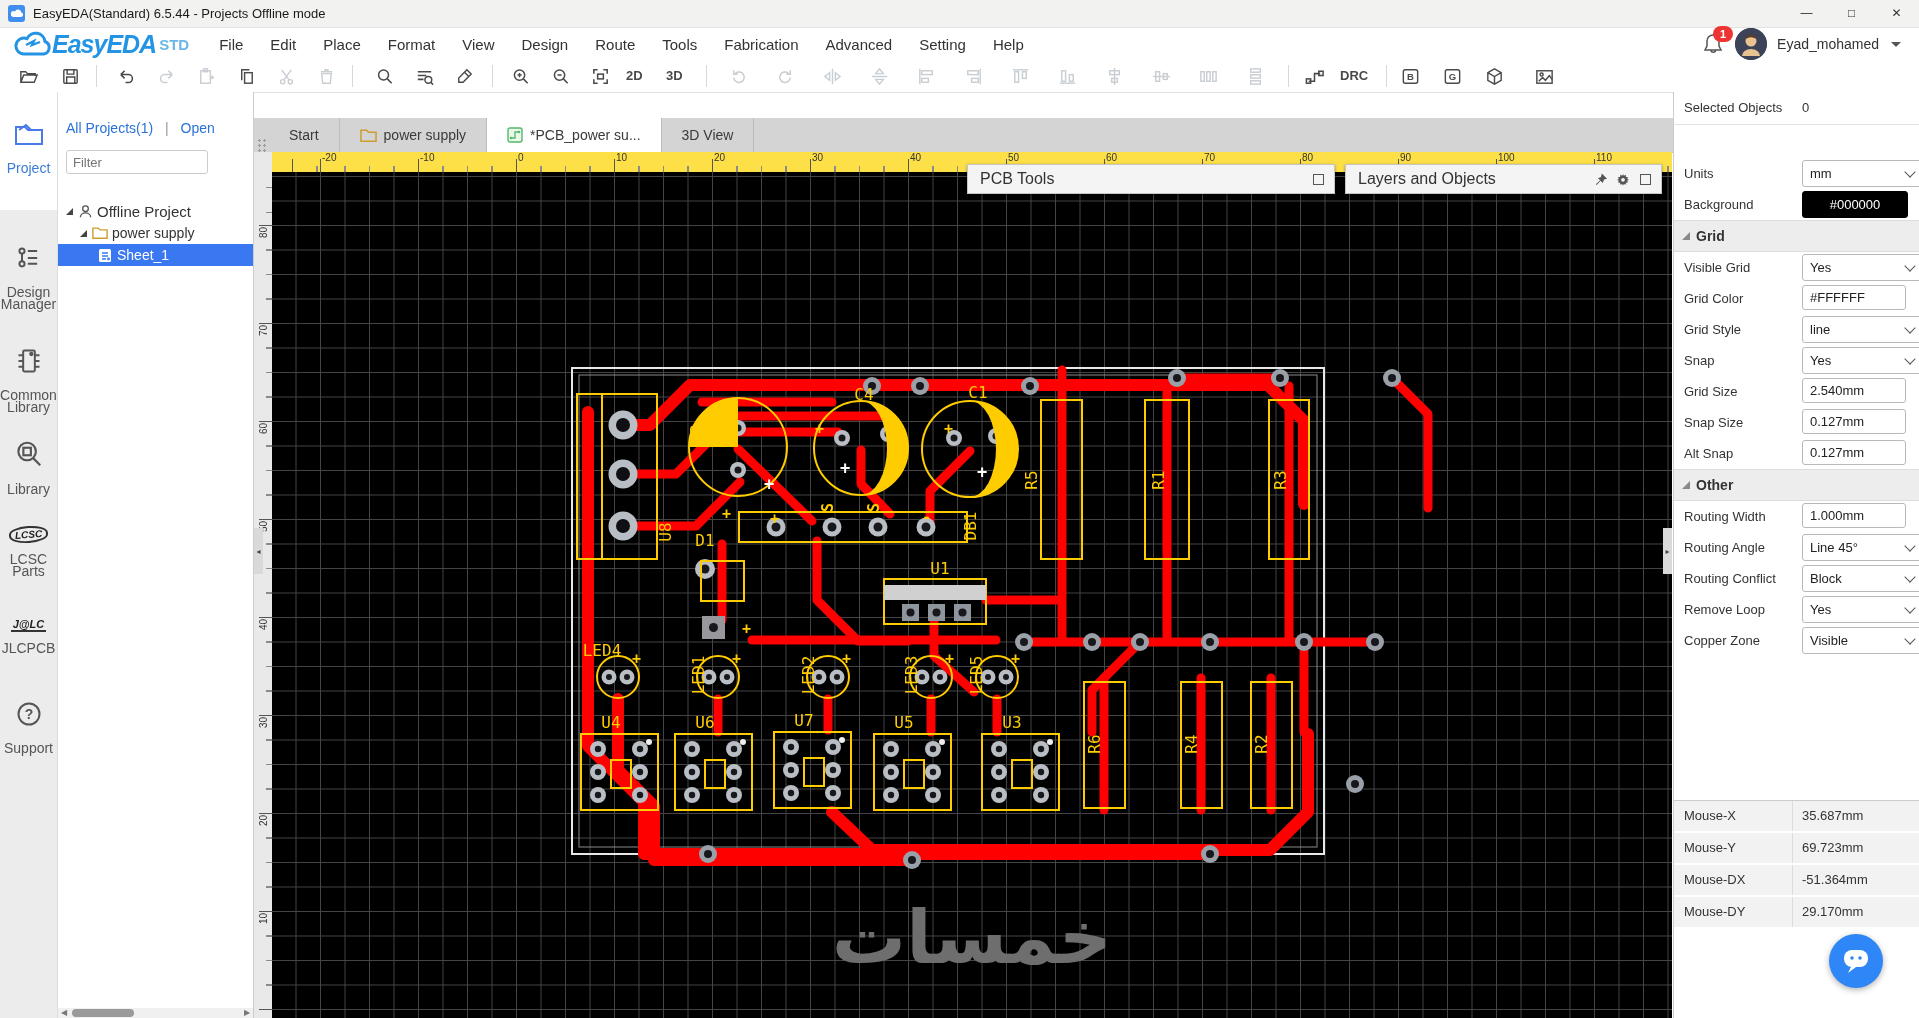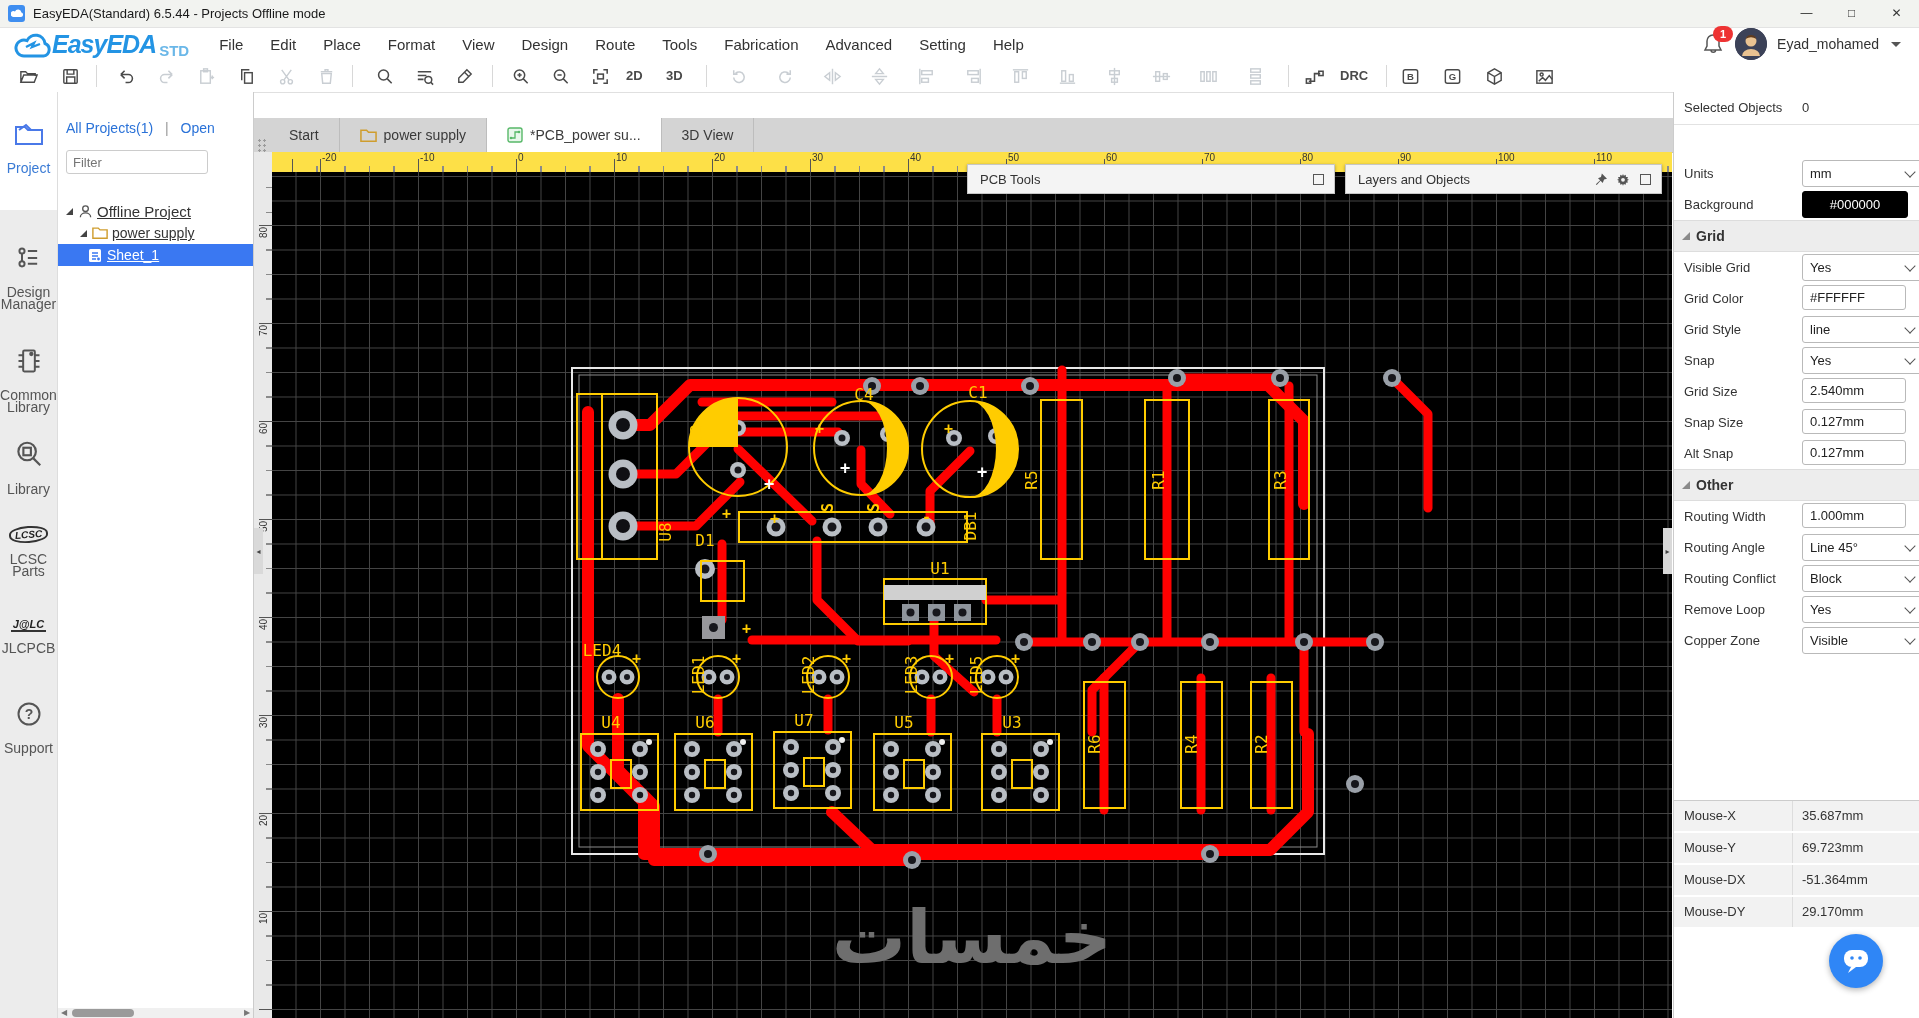--- a/index.html
+++ b/index.html
@@ -5,21 +5,21 @@
   html,body{margin:0;padding:0;background:#555;}
   .page{position:relative;width:1919px;height:1018px;background:#fff;font-family:"Liberation Sans",sans-serif;overflow:hidden;user-select:none;}
   
   .titlebar{position:absolute;left:0;top:0;width:1919px;height:27px;background:#f2f3f0;border-bottom:1px solid #e3e3e3;display:flex;align-items:center;}
   .titlebar .title{font-size:13px;color:#1a1a1a;margin-left:8px;}
   .appico{width:17px;height:17px;margin-left:8px;border-radius:3px;background:#3f8ef0;display:flex;align-items:center;justify-content:center;}
   .wbtns{position:absolute;right:0;top:0;height:27px;display:flex;}
   .wbtn{width:45px;height:27px;text-align:center;line-height:26px;font-size:12px;color:#333;}
   
   .menurow{position:absolute;left:0;top:28px;width:1919px;height:32px;background:#fff;display:flex;align-items:center;}
-  .logo{display:flex;align-items:flex-end;margin-left:14px;}
+  .logo{display:flex;align-items:center;margin-left:14px;}
   .logo .lname{font-size:25px;font-weight:bold;font-style:italic;color:#2394e4;letter-spacing:-1px;}
   .logo .led{font-size:15px;color:#6ab7e8;margin-left:3px;font-weight:bold;}
   .menus{display:flex;margin-left:30px;gap:27px;}
   .menus span{font-size:15px;color:#333;cursor:default;}
   .hdr-right{position:absolute;right:18px;top:0;height:32px;display:flex;align-items:center;gap:10px;}
   .bellwrap{position:relative;width:22px;height:24px;}
   .badge{position:absolute;right:-8px;top:-6px;min-width:16px;height:16px;border-radius:8px;background:#e33;color:#fff;font-size:11px;font-weight:bold;text-align:center;line-height:16px;padding:0 2px;}
   .avatar{width:32px;height:32px;border-radius:50%;background:#3c4258;overflow:hidden;}
   .uname{font-size:14px;color:#333;}
   .dcaret{width:0;height:0;border-left:5px solid transparent;border-right:5px solid transparent;border-top:5px solid #555;margin-left:2px;}
@@ -38,21 +38,21 @@
   .rail-item.active .rlabel{color:#3a7bd5;}
   .lcsc-logo{display:inline-block;border:2px solid #333;border-radius:50%/45%;font-size:10px;font-weight:bold;font-style:italic;padding:1px 4px;color:#222;transform:rotate(-4deg);}
   .jlc-logo{font-size:11px;font-weight:bold;font-style:italic;color:#222;border-bottom:2px solid #333;display:inline-block;padding:0 2px;}
   
   .ppanel{position:absolute;left:58px;top:92px;width:195px;height:926px;background:#fff;border-right:1px solid #ccc;}
   .phead{position:absolute;left:8px;top:28px;width:186px;white-space:nowrap;overflow:hidden;font-size:14px;}
   .phead .plink{color:#2a72d8;}
   .phead .psep{color:#999;margin:0 8px;}
   .pfilter{position:absolute;left:8px;top:58px;width:128px;height:22px;border:1px solid #ccc;border-radius:3px;font-size:13px;padding:0 6px;color:#333;font-family:"Liberation Sans",sans-serif;}
   .tree{position:absolute;left:0;top:108px;width:195px;}
-  .trow{display:flex;align-items:center;height:22px;font-size:14px;color:#333;text-decoration:underline;}
+  .trow{display:flex;align-items:center;height:22px;font-size:14px;color:#333;}
   .caret{width:0;height:0;border-left:7px solid transparent;border-bottom:7px solid #444;margin-right:5px;}
   .trow.selected{background:#3a78f2;color:#fff;}
   .pscroll{position:absolute;left:58px;top:1008px;width:195px;height:10px;background:#f0f0f0;}
   .pscroll .thumb{position:absolute;left:14px;top:1px;width:62px;height:8px;background:#9a9a9a;border-radius:4px;}
   .sarrow{position:absolute;top:0;width:12px;height:10px;color:#777;font-size:8px;line-height:10px;text-align:center;}
   
   .tabbar{position:absolute;left:254px;top:118px;width:1419px;height:34px;background:#d4d4d4;border-bottom:1px solid #c2c2c2;display:flex;align-items:flex-end;}
   .dots{width:10px;height:14px;margin:10px 2px 0 3px;background:radial-gradient(#9a9a9a 1.2px,transparent 1.3px);background-size:5px 5px;}
   .tab{height:34px;display:flex;align-items:center;justify-content:center;gap:7px;font-size:14px;color:#3a3a3a;border-right:1px solid #bdbdbd;padding:0 20px;}
   .tab.active{background:#fff;}
@@ -64,21 +64,21 @@
   .hruler span{position:absolute;top:0;font-size:10px;color:#333;}
   .vruler{position:absolute;left:254px;top:172px;width:18px;height:846px;background:#e9e9e9;border-right:1px solid #bbb;overflow:hidden;}
   .vruler .ticks{position:absolute;right:0;top:0;height:100%;width:6px;background:repeating-linear-gradient(#8a8a8a 0 1px,transparent 1px 24.5px);background-position:0 53px;}
   .vruler .bticks{position:absolute;right:0;top:0;height:100%;width:13px;background:repeating-linear-gradient(#555 0 1px,transparent 1px 98px);background-position:0 53px;}
   .vruler span{position:absolute;left:1px;font-size:10px;color:#333;transform:rotate(-90deg);transform-origin:center;width:16px;text-align:center;}
   .canvas{position:absolute;left:272px;top:172px;width:1400px;height:846px;background-color:#000;background-image:linear-gradient(#454545 1px,transparent 1px),linear-gradient(90deg,#454545 1px,transparent 1px);background-size:24.5px 24.5px;background-position:48px 53px;overflow:hidden;}
   .watermark{position:absolute;left:540px;top:722px;width:320px;text-align:center;font-size:74px;font-weight:bold;color:#6e6e6e;direction:rtl;font-family:"DejaVu Sans",sans-serif;}
   .pcbsvg{position:absolute;left:0;top:0;}
   
   .fpanel{position:absolute;top:164px;height:28px;background:#f4f4f4;border:1px solid #c6c6c6;box-shadow:0 1px 3px rgba(0,0,0,.35);display:flex;align-items:center;}
-  .fpanel .ftitle{font-size:13px;color:#333;margin-left:12px;flex:1;}
+  .fpanel .ftitle{font-size:16px;color:#333;margin-left:12px;flex:1;}
   .fico{width:12px;height:12px;margin-right:10px;display:flex;align-items:center;justify-content:center;color:#555;font-size:13px;}
   .sqico{width:9px;height:9px;border:1.5px solid #555;}
   
   .ehandle{position:absolute;width:9px;height:46px;background:#d9d9d9;color:#444;font-size:8px;display:flex;align-items:center;justify-content:center;}
   
   .rpanel{position:absolute;left:1673px;top:92px;width:246px;height:926px;background:#fff;border-left:1px solid #ccc;font-size:13px;color:#333;}
   .sel-row{position:absolute;left:0;top:0;width:246px;height:32px;border-bottom:1px solid #e2e2e2;line-height:32px;}
   .sec{position:absolute;left:0;width:246px;height:30px;background:#ededed;border-top:1px solid #ddd;border-bottom:1px solid #ddd;line-height:30px;font-size:14px;}
   .sec .tri{display:inline-block;width:0;height:0;border-left:8px solid transparent;border-bottom:8px solid #8a8a8a;margin:0 6px 1px 8px;}
   .prow{position:absolute;left:0;width:246px;height:31px;}
@@ -434,21 +434,21 @@
           </svg>
         <span style="font-size:15px">Offline Project</span>
       </div>
       <div class="trow" style="padding-left:22px">
         <span class="caret"></span>
         <svg width="16" height="14" viewBox="0 0 18 15" style="margin-right:4px">
             <path d="M1,13.5 V2 h6 l2,2 h8 v9.5 z" fill="none" stroke="#cf9d2e" stroke-width="1.6"></path>
           </svg>
         <span>power supply</span>
       </div>
-      <div class="trow selected" style="padding-left:30px">
+      <div class="trow selected" style="padding-left:40px">
         <svg width="14" height="15" viewBox="0 0 14 15" style="margin-right:5px">
             <rect x="1" y="1" width="12" height="13" rx="1.5" fill="#fff"></rect>
             <path d="M4,5 h6 M4,8 h6 M4,11 h4" stroke="#3a78f2" stroke-width="1.3"></path>
             <circle cx="10.5" cy="11" r="1.4" fill="#3a78f2"></circle>
           </svg>
         <span>Sheet_1</span>
       </div>
     </div>
   </div>
   <div class="pscroll">

